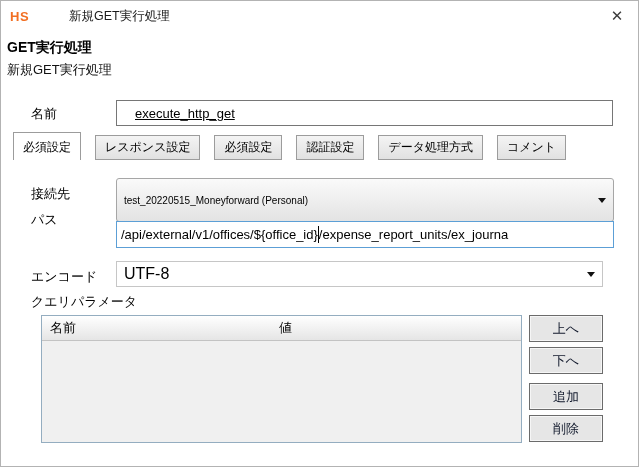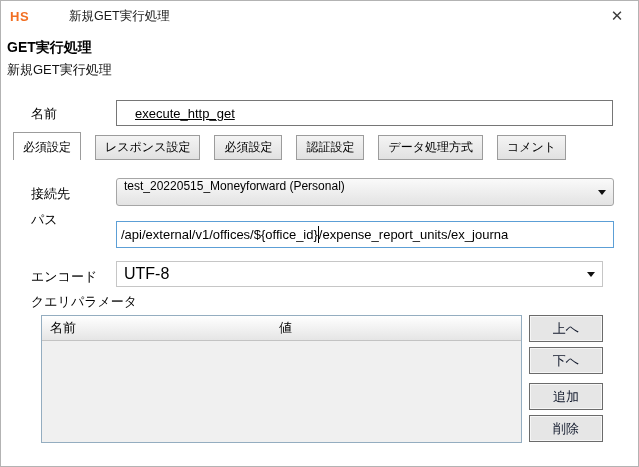--- a/index.html
+++ b/index.html
@@ -64,25 +64,25 @@
     cursor: pointer; white-space: nowrap;
   }
   .tab.active {
     height: 28px;
     background: #ffffff;
     border-bottom: none;
     padding-top: 1px;
   }
   
   .combo {
-    position: absolute; left: 115px; height: 28px;
+    position: absolute; left: 115px; height: 44px;
     border: 1px solid #a6a6a6; border-radius: 3px;
     background: linear-gradient(#fafafa, #e3e3e3);
-    display: flex; 
-    font-size: 12px; color: #000;
+    display: flex; align-items: center;
+    font-size: 10px; color: #000;
     padding: 0 22px 0 7px; cursor: pointer;
     white-space: nowrap; overflow: hidden;
   }
   .combo .arrow, .combo2 .arrow {
     position: absolute; right: 7px; top: 50%;
     width: 0; height: 0; margin-top: -2px;
     border-left: 4px solid transparent;
     border-right: 4px solid transparent;
     border-top: 5px solid #111;
   }

